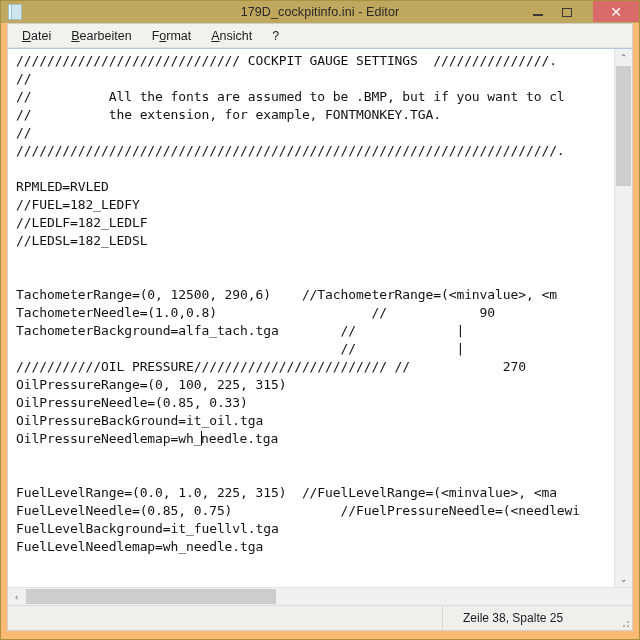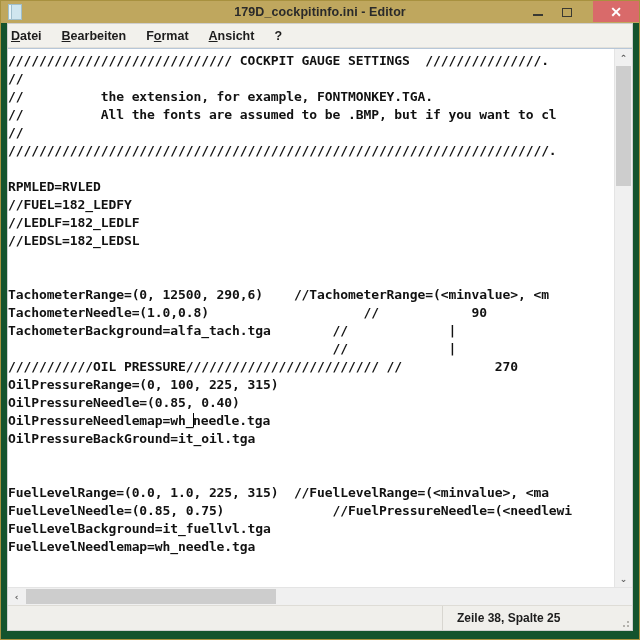--- a/index.html
+++ b/index.html
@@ -12,25 +12,24 @@
     font-family: "Liberation Sans", sans-serif;
   }
 
   
   #window {
     position: absolute;
     left: 0; top: 0;
     width: 640px;
     height: 640px;
     box-sizing: border-box;
-    background: #14532d;
+    background: #fdba74;
     border: 1px solid #a8913f;
     display: flex;
     flex-direction: column;
-    font-weight: bold;
   }
 
   
   #titlebar {
     height: 22px;
     flex: 0 0 22px;
     position: relative;
     display: flex;
     align-items: center;
     background: #bfa75e;
@@ -95,21 +94,21 @@
     flex-direction: column;
     min-height: 0;
   }
 
   
   #menubar {
     flex: 0 0 23px;
     background: #f2f1ec;
     display: flex;
     align-items: center;
-    padding-left: 3px;
+    padding-left: 14px;
     border-bottom: 1px solid #e2e0da;
   }
   .menu-item {
     font-size: 12.5px;
     color: #1d1d1d;
     margin-right: 20px;
     white-space: nowrap;
     cursor: default;
   }
   .menu-item u { text-decoration: underline; }
@@ -120,21 +119,21 @@
     display: flex;
     min-height: 0;
     background: #ffffff;
     border-top: 1px solid #b7c7d8;
   }
   #textarea {
     flex: 1 1 auto;
     overflow: hidden;
     position: relative;
     background: #ffffff;
-    padding: 3px 0 0 0;
+    padding: 3px 0 0 8px;
     box-sizing: border-box;
   }
   .code-line {
     font-family: "DejaVu Sans Mono", "Liberation Mono", monospace;
     font-size: 13px;
     line-height: 18px;
     height: 18px;
     color: #121212;
     white-space: pre;
     letter-spacing: -0.1px;
@@ -213,21 +212,21 @@
     position: relative;
   }
   #status-left { flex: 1 1 auto; }
   #status-pos {
     flex: 0 0 auto;
     width: 190px;
     border-left: 1px solid #d8d6d0;
     height: 100%;
     display: flex;
     align-items: center;
-    padding-left: 14px;
+    padding-left: 20px;
     box-sizing: border-box;
     font-size: 12px;
     color: #1d1d1d;
   }
   #grip {
     position: absolute;
     right: 3px;
     bottom: 3px;
     width: 10px;
     height: 10px;
@@ -270,40 +269,40 @@
       <div class="menu-item"><u>B</u>earbeiten</div>
       <div class="menu-item">F<u>o</u>rmat</div>
       <div class="menu-item"><u>A</u>nsicht</div>
       <div class="menu-item">?</div>
     </div>
 
     <div id="editor-wrap">
       <div id="textarea">
           <div class="code-line">///////////////////////////// COCKPIT GAUGE SETTINGS  ///////////////.</div>
           <div class="code-line">//</div>
+          <div class="code-line">//          All the fonts are assumed to be .BMP, but if you want to cl</div>
           <div class="code-line">//          the extension, for example, FONTMONKEY.TGA.</div>
-          <div class="code-line">//          All the fonts are assumed to be .BMP, but if you want to cl</div>
           <div class="code-line">//</div>
           <div class="code-line">//////////////////////////////////////////////////////////////////////.</div>
           <div class="code-line"></div>
           <div class="code-line">RPMLED=RVLED</div>
           <div class="code-line">//FUEL=182_LEDFY</div>
           <div class="code-line">//LEDLF=182_LEDLF</div>
           <div class="code-line">//LEDSL=182_LEDSL</div>
           <div class="code-line"></div>
           <div class="code-line"></div>
           <div class="code-line">TachometerRange=(0, 12500, 290,6)    //TachometerRange=(&lt;minvalue&gt;, &lt;m</div>
           <div class="code-line">TachometerNeedle=(1.0,0.8)                    //            90</div>
           <div class="code-line">TachometerBackground=alfa_tach.tga        //             |</div>
           <div class="code-line">                                          //             |</div>
           <div class="code-line">///////////OIL PRESSURE///////////////////////// //            270</div>
           <div class="code-line">OilPressureRange=(0, 100, 225, 315)</div>
-          <div class="code-line">OilPressureNeedle=(0.85, 0.40)</div>
+          <div class="code-line">OilPressureNeedle=(0.85, 0.33)</div>
+          <div class="code-line">OilPressureBackGround=it_oil.tga</div>
           <div class="code-line"><span>OilPressureNeedlemap=wh_</span><span class="caret"></span><span>needle.tga</span></div>
-          <div class="code-line">OilPressureBackGround=it_oil.tga</div>
           <div class="code-line"></div>
           <div class="code-line"></div>
           <div class="code-line">FuelLevelRange=(0.0, 1.0, 225, 315)  //FuelLevelRange=(&lt;minvalue&gt;, &lt;ma</div>
           <div class="code-line">FuelLevelNeedle=(0.85, 0.75)              //FuelPressureNeedle=(&lt;needlewi</div>
           <div class="code-line">FuelLevelBackground=it_fuellvl.tga</div>
           <div class="code-line">FuelLevelNeedlemap=wh_needle.tga</div>
         </div>
 
       <div id="vscroll">
         <div class="sb-arrow">⌃</div>

